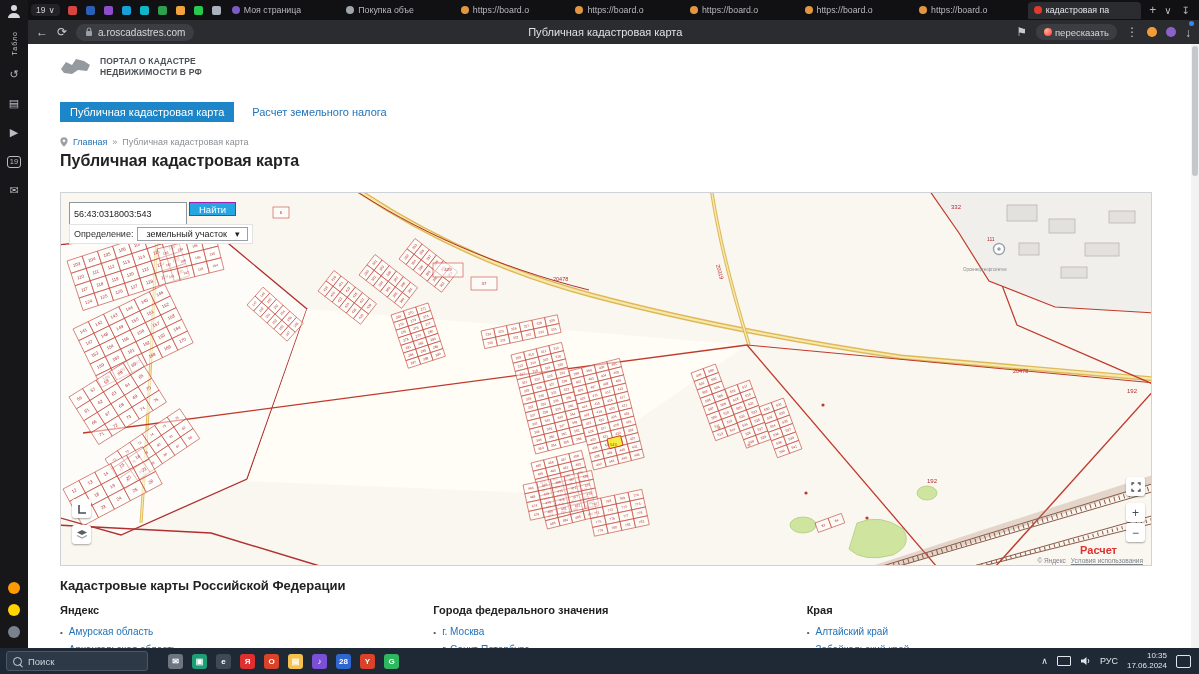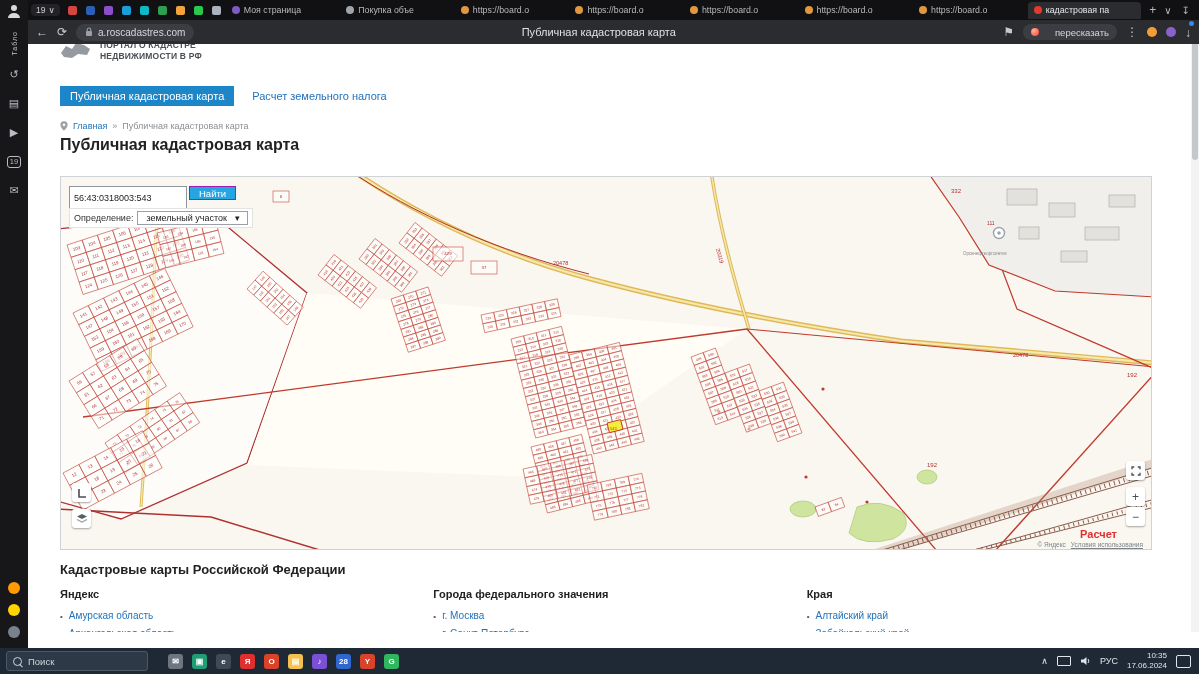--- a/index.html
+++ b/index.html
@@ -33,30 +33,30 @@
   .newtab{color:#b7b9bd;font-size:12px;padding:0 7px;flex:none;}
   .tabbar-right{margin-left:auto;display:flex;gap:10px;color:#b7b9bd;font-size:10px;padding-right:6px;flex:none;}
 
   
   .toolbar{position:absolute;left:28px;top:20px;width:1171px;height:24px;background:#2b2c30;
            display:flex;align-items:center;padding:0 8px;gap:9px;box-sizing:border-box;z-index:5;}
   .tb-icon{color:#c7c9cd;font-size:12px;flex:none;}
   .url-pill{display:flex;align-items:center;gap:5px;background:#3c3d42;border-radius:11px;height:17px;
             padding:0 9px;color:#d6d7da;font-size:10px;flex:none;}
   .tb-title{flex:1;text-align:center;color:#e0e1e4;font-size:11px;overflow:hidden;white-space:nowrap;}
-  .retell{display:flex;align-items:center;gap:16px;background:#3c3d42;border-radius:9px;height:16px;
+  .retell{display:flex;align-items:center;gap:3px;background:#3c3d42;border-radius:9px;height:16px;
           padding:0 8px;color:#d6d7da;font-size:9.5px;flex:none;}
   .retell-dot{width:8px;height:8px;border-radius:50%;
               background:radial-gradient(circle at 32% 32%,#ffb199,#ff3b2f);}
   .ext-dot{width:10px;height:10px;border-radius:50%;flex:none;}
   .dl-wrap{position:relative;flex:none;}
   .dl-badge{position:absolute;right:-3px;top:-2px;width:5px;height:5px;border-radius:50%;background:#2f8af5;}
 
   
-  .page{position:absolute;left:28px;top:28px;width:1171px;height:604px;background:#fff;overflow:hidden;}
+  .page{position:absolute;left:28px;top:44px;width:1171px;height:604px;background:#fff;overflow:hidden;}
   .pg-scroll{position:absolute;right:0;top:0;width:8px;height:604px;background:#f3f3f4;}
   .pg-thumb{position:absolute;top:2px;left:1px;width:6px;height:130px;background:#c4c7cc;border-radius:3px;}
 
   .site-header{position:absolute;left:32px;top:12px;display:flex;gap:8px;align-items:center;}
   .logo-text{font-size:8.5px;font-weight:bold;color:#4a4f54;line-height:1.3;letter-spacing:.2px;}
   .nav{position:absolute;left:32px;top:58px;display:flex;align-items:center;gap:18px;}
   .nav-active{background:#1d86c8;color:#fff;font-size:11px;padding:4px 10px;cursor:pointer;}
   .nav-link{color:#2273b9;font-size:11px;cursor:pointer;}
   .crumbs{position:absolute;left:32px;top:93px;display:flex;align-items:center;gap:5px;font-size:9px;color:#8a8f94;}
   .crumb-home{color:#2273b9;}

